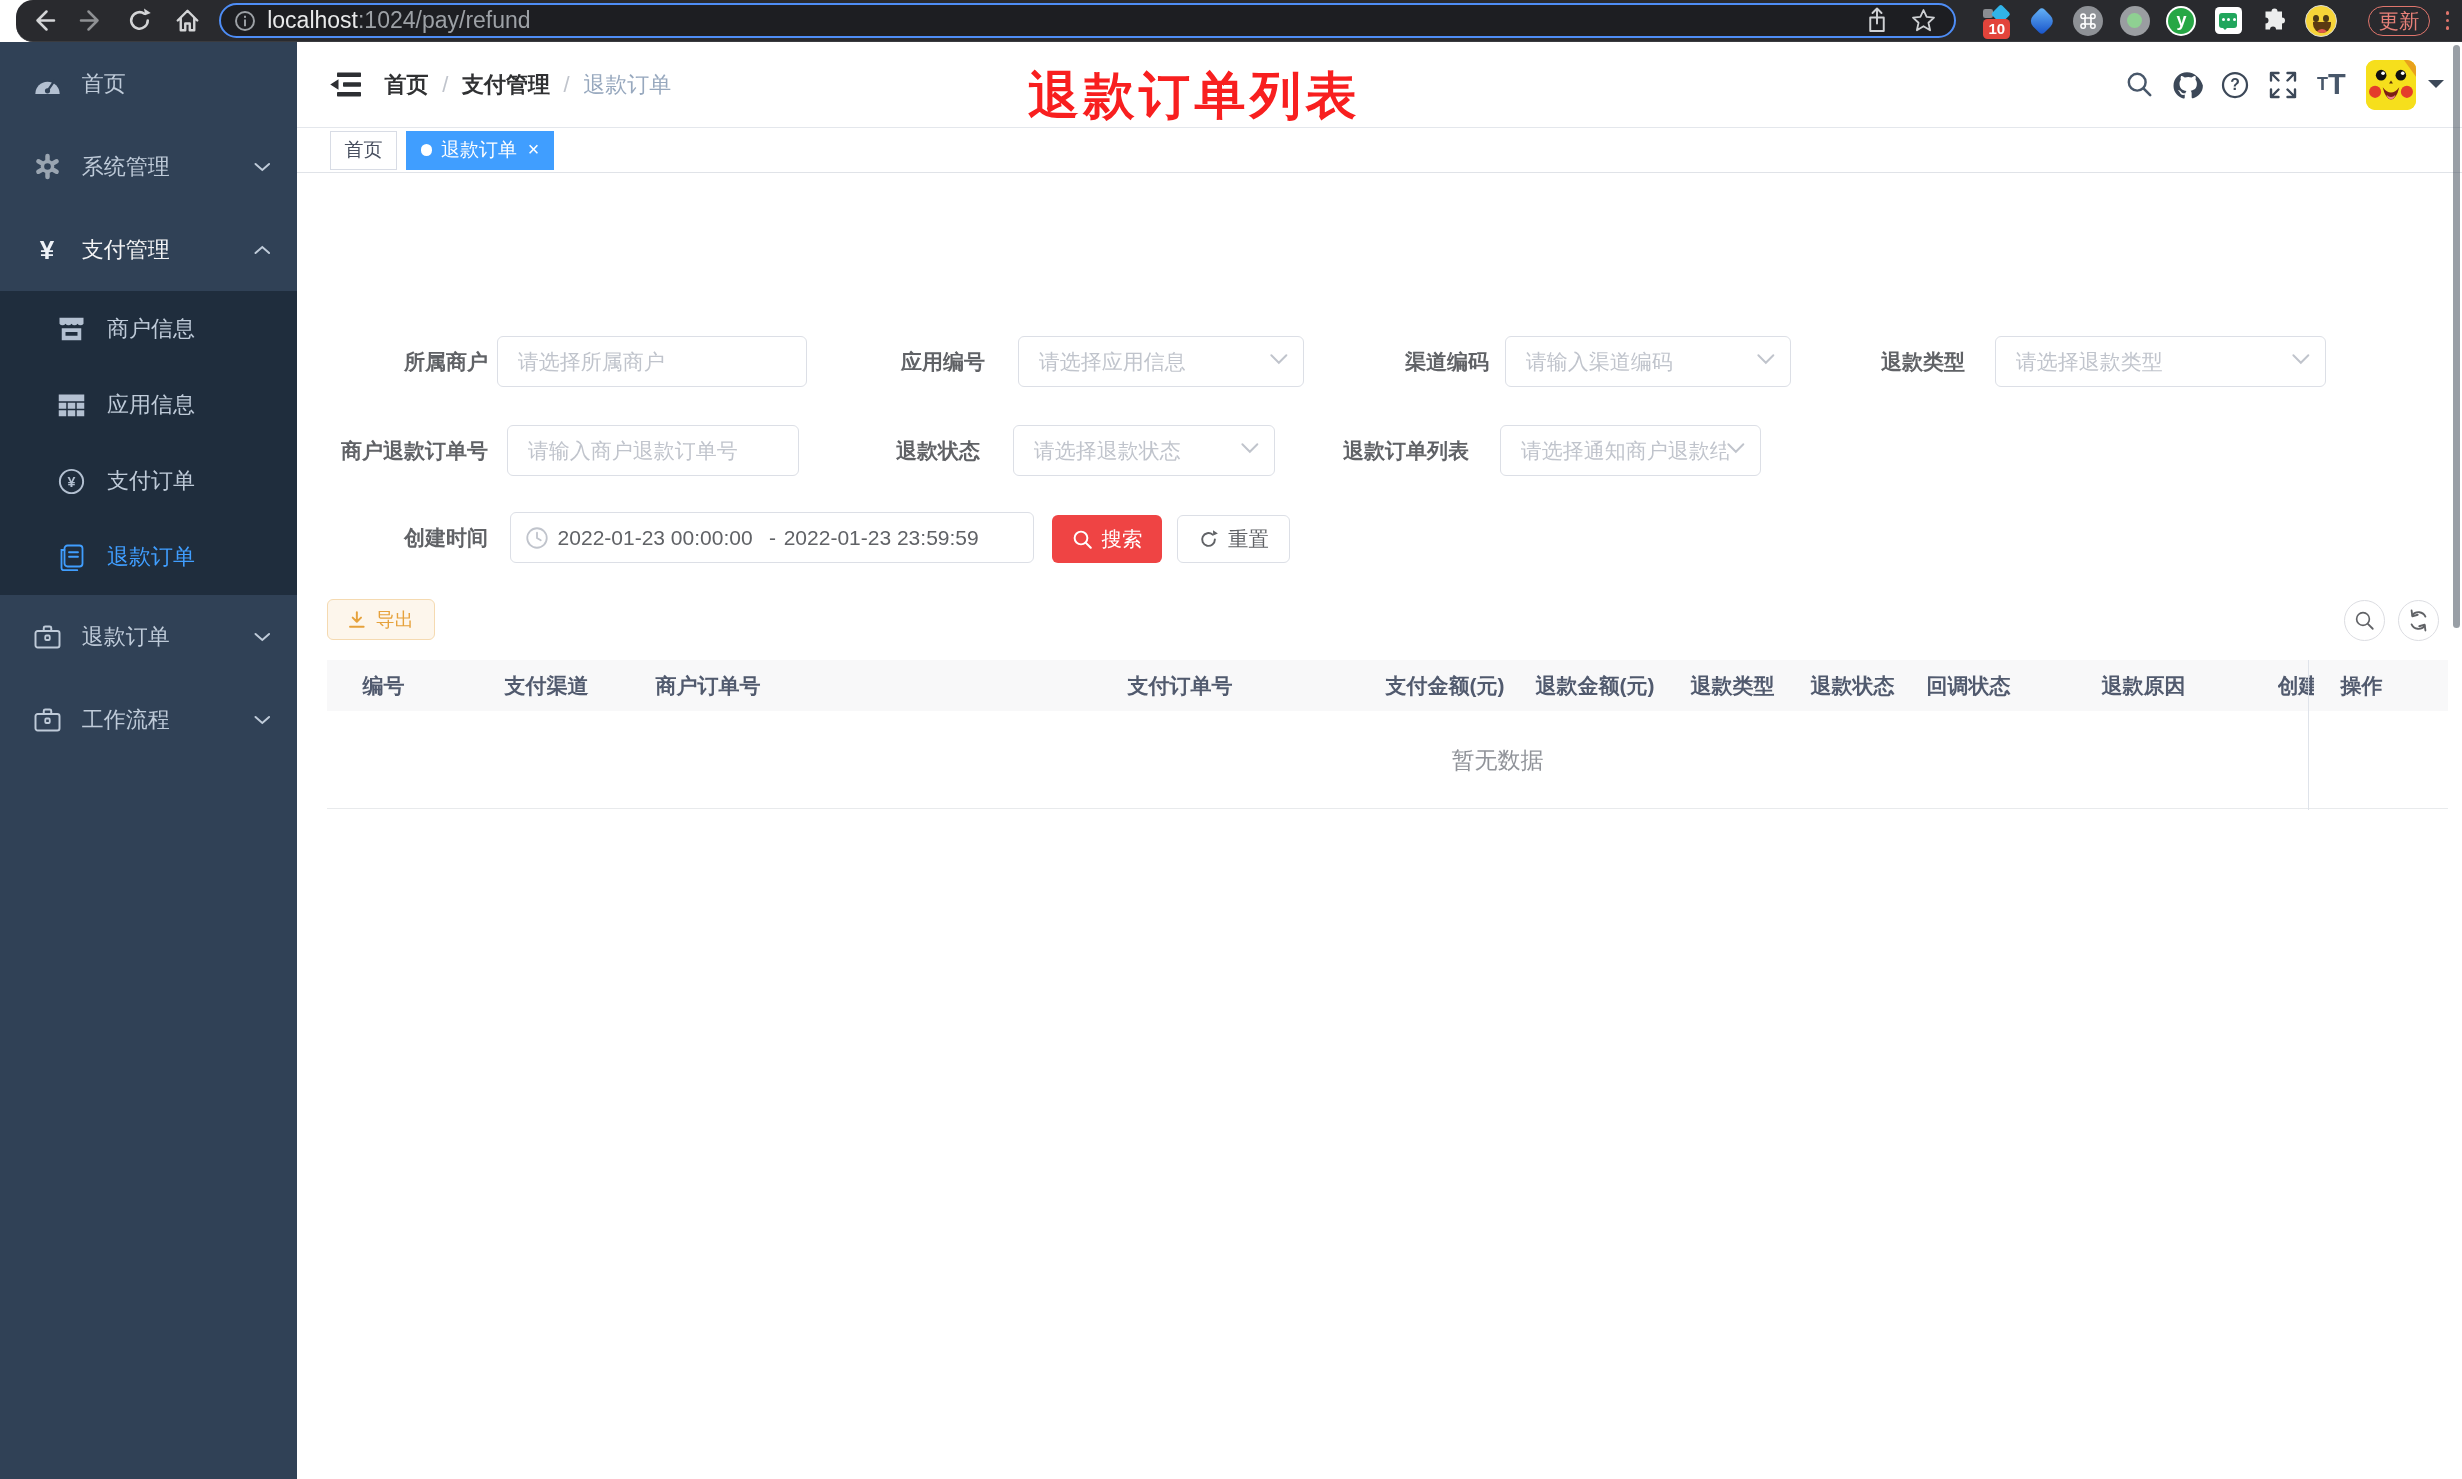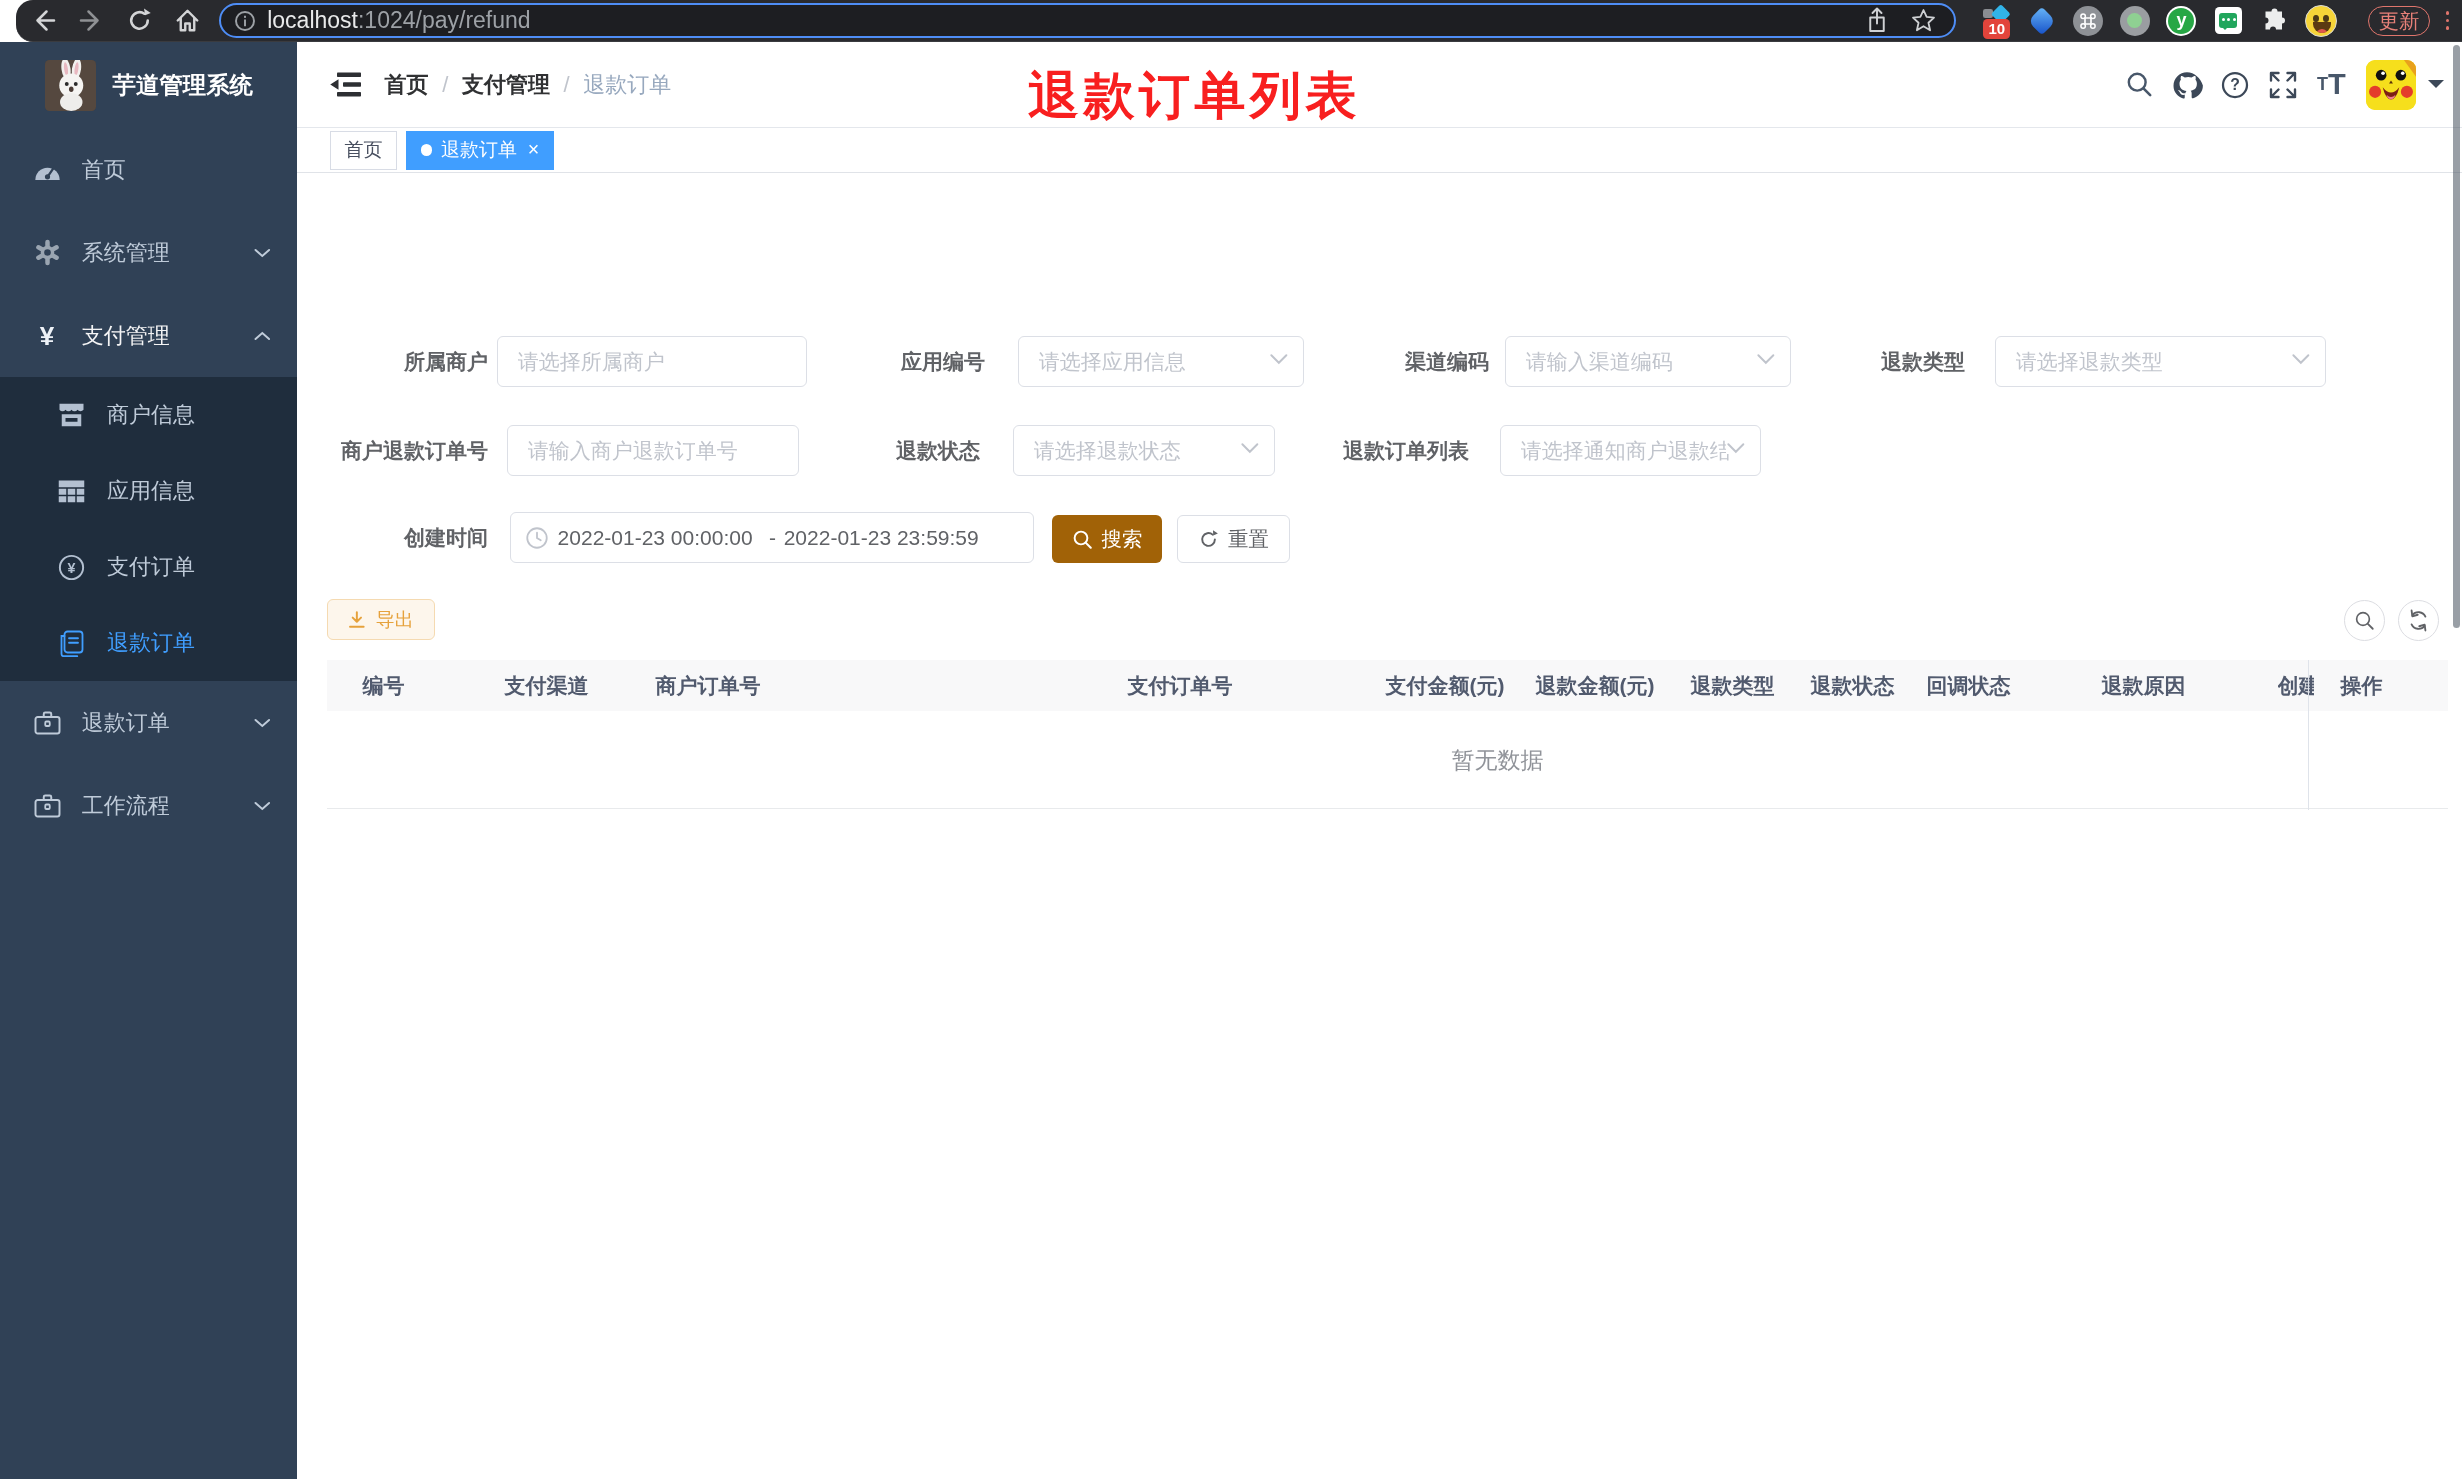--- a/index.html
+++ b/index.html
@@ -116,21 +116,21 @@
   .sel-arrow { position:absolute; right:15px; top:16.6px; pointer-events:none; }
   .daterange {
     display:flex; align-items:center; width:100%; height:51px; border:0.8px solid #dcdfe6;
     border-radius:6px; padding:0 13.6px; background:#fff;
   }
   .dr-text { font-size:21px; color:#606266; white-space:nowrap; overflow:hidden; }
   .dr-start { width:210px; margin-left:9px; }
   .dr-sep { margin:0 7.6px 0 1.5px; color:#606266; font-size:21px; }
   .dr-end { width:206px; }
   .btn { display:inline-flex; align-items:center; justify-content:center; border-radius:6px; font-size:20.4px; cursor:pointer; border:0.8px solid transparent; }
-  .btn-primary { background:#a16207; color:#fff; }
+  .btn-primary { background:#ef4444; color:#fff; }
   .btn-plain { background:#fff; border-color:#dcdfe6; color:#606266; }
   .btn-warning-plain { background:#fdf6ec; border-color:#f5dab1; color:#e6a23c; }
   .btn .b-ico { margin-right:9px; display:flex; }
 
   .tool-circle {
     position:absolute; width:41px; height:41px; border-radius:50%; border:0.8px solid #dcdde2;
     background:#fff; display:flex; align-items:center; justify-content:center; cursor:pointer;
   }
 
   
@@ -255,37 +255,20 @@
   <div class="chrome-dots">
       <i></i>
       <i></i>
       <i></i>
     </div>
 </div>
 
 <div id="app">
 
   <div id="sidebar">
-    <div class="logo-row">
-      <div class="logo-img">
-        <svg width="51" height="51" viewBox="0 0 68 68">
-            <rect width="68" height="68" fill="#55483f"></rect>
-            <ellipse cx="28" cy="12" rx="6" ry="14" fill="#f2f0ee" transform="rotate(-8 28 12)"></ellipse>
-            <ellipse cx="42" cy="12" rx="6" ry="14" fill="#f2f0ee" transform="rotate(8 42 12)"></ellipse>
-            <ellipse cx="28" cy="12" rx="2.5" ry="9" fill="#e8b8c0" transform="rotate(-8 28 12)"></ellipse>
-            <ellipse cx="42" cy="12" rx="2.5" ry="9" fill="#e8b8c0" transform="rotate(8 42 12)"></ellipse>
-            <circle cx="35" cy="34" r="16" fill="#f5f4f2"></circle>
-            <ellipse cx="35" cy="56" rx="15" ry="12" fill="#eeedeb"></ellipse>
-            <circle cx="29" cy="32" r="2.6" fill="#2c2c2c"></circle>
-            <circle cx="41" cy="32" r="2.6" fill="#2c2c2c"></circle>
-            <ellipse cx="35" cy="39" rx="3" ry="3.6" fill="#4a3b35"></ellipse>
-          </svg>
-      </div>
-      <div class="logo-title">芋道管理系统</div>
-    </div>
 
     <div class="menu-item">
       <span class="mi-icon">
         <svg width="29" height="26" viewBox="0 0 38 34">
             <path d="M3 30 a16 16 0 1 1 32 0 Z" fill="#b3c0d1"></path>
             <path d="M19 26 L28 13" stroke="#304156" stroke-width="3" stroke-linecap="round"></path>
             <circle cx="19" cy="26" r="3.4" fill="#304156"></circle>
           </svg>
       </span>
       <span class="mi-label">首页</span>

